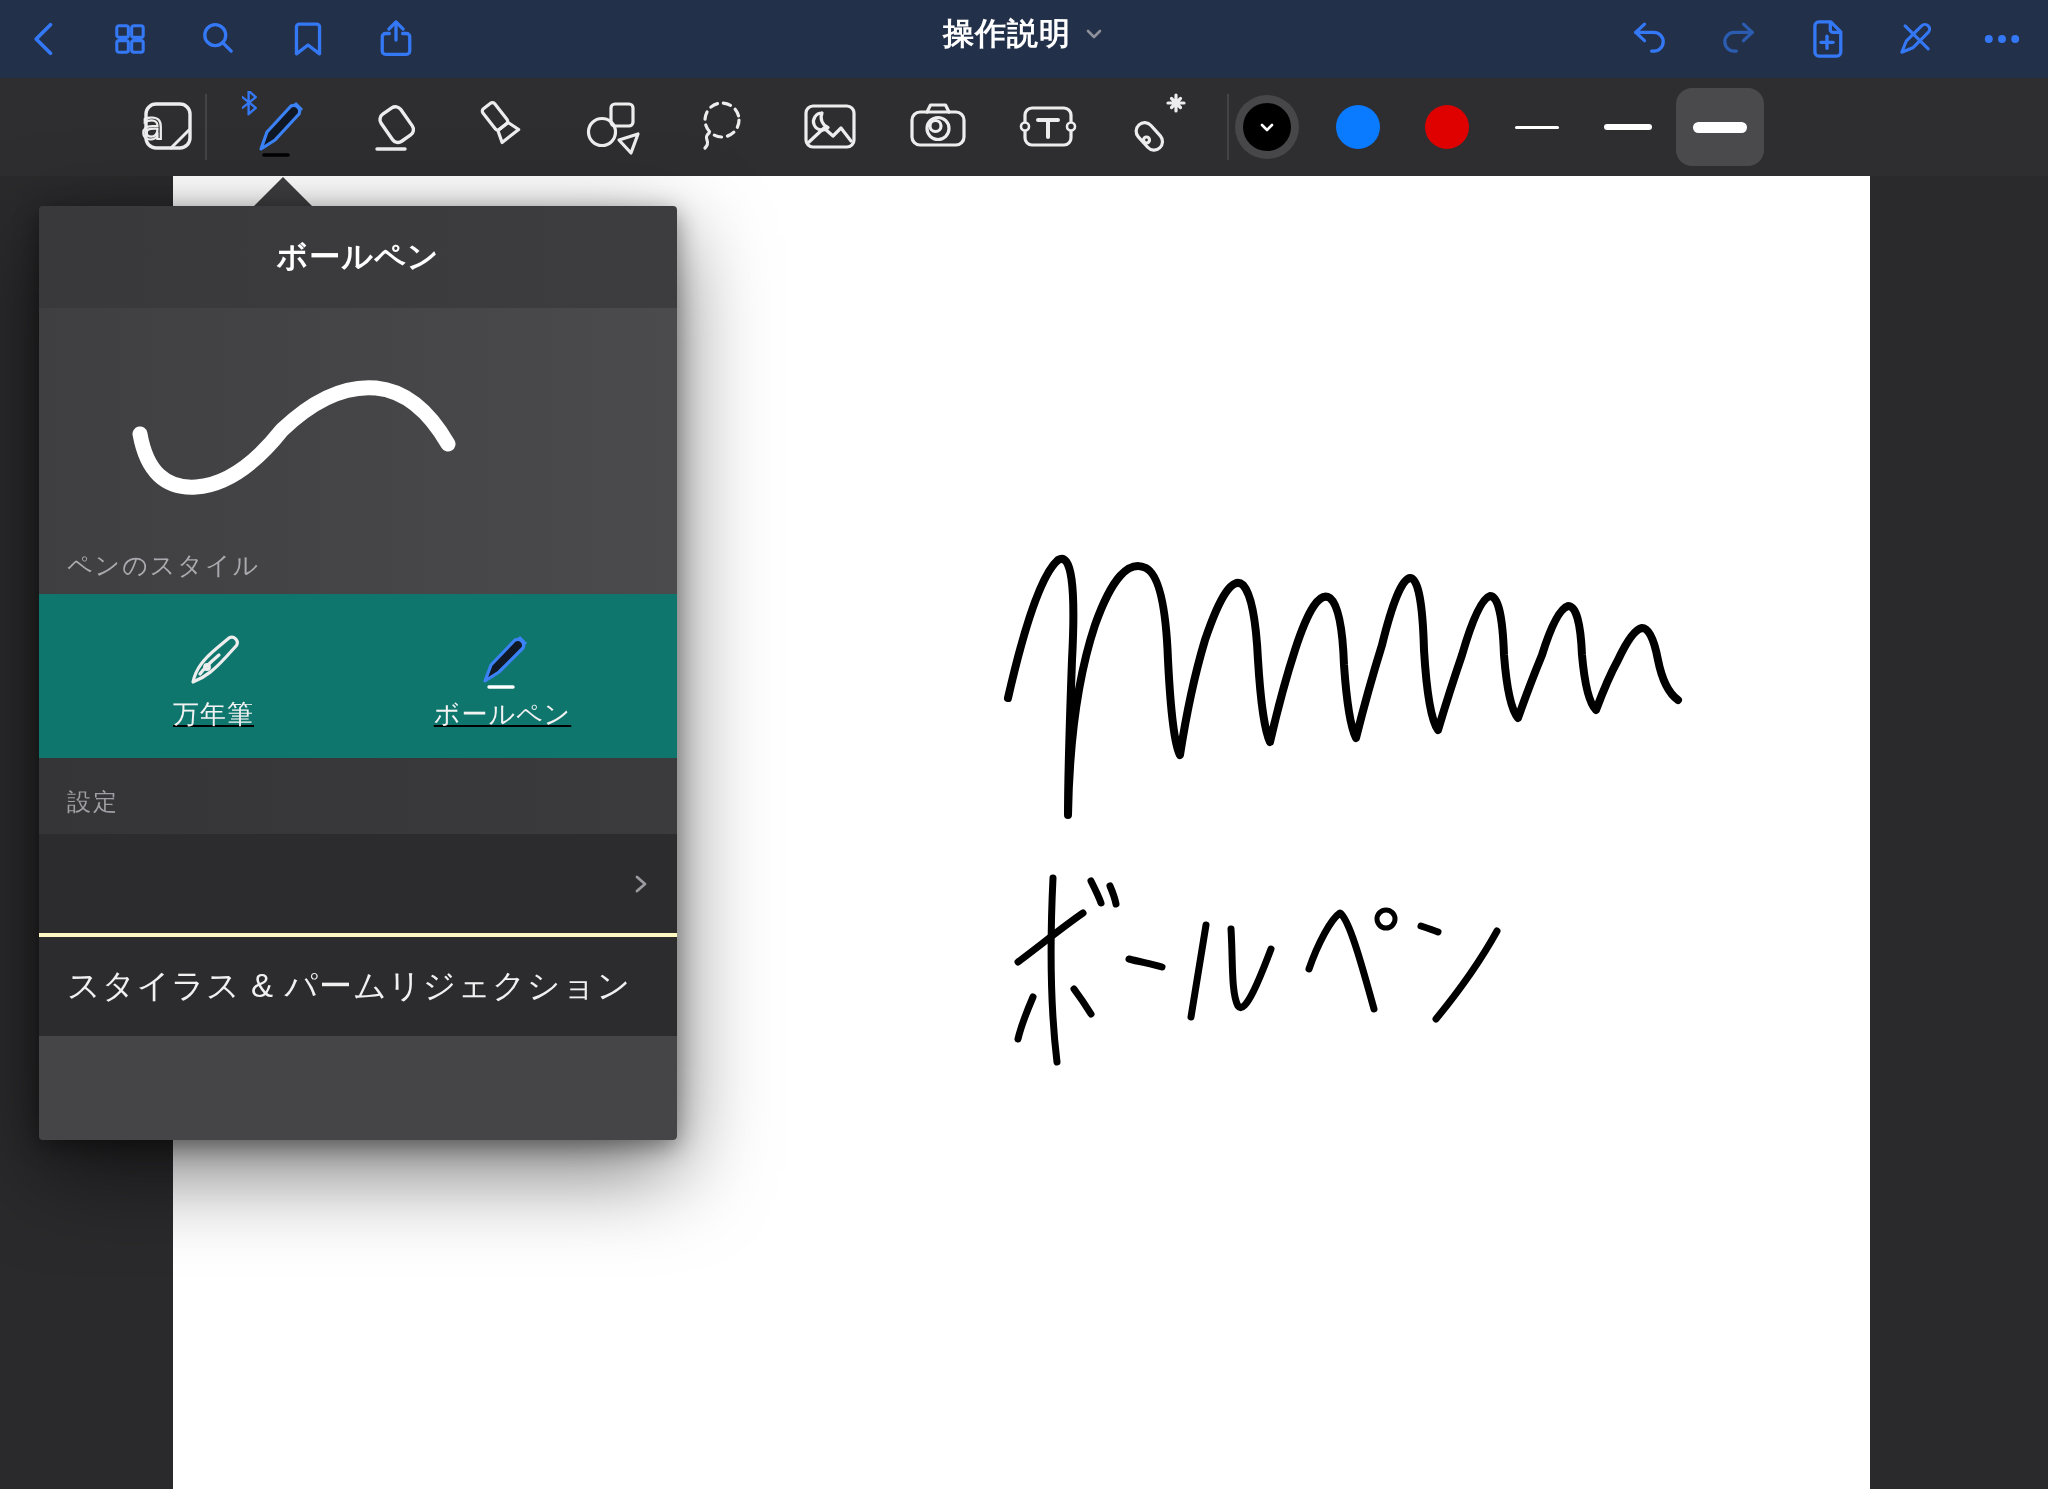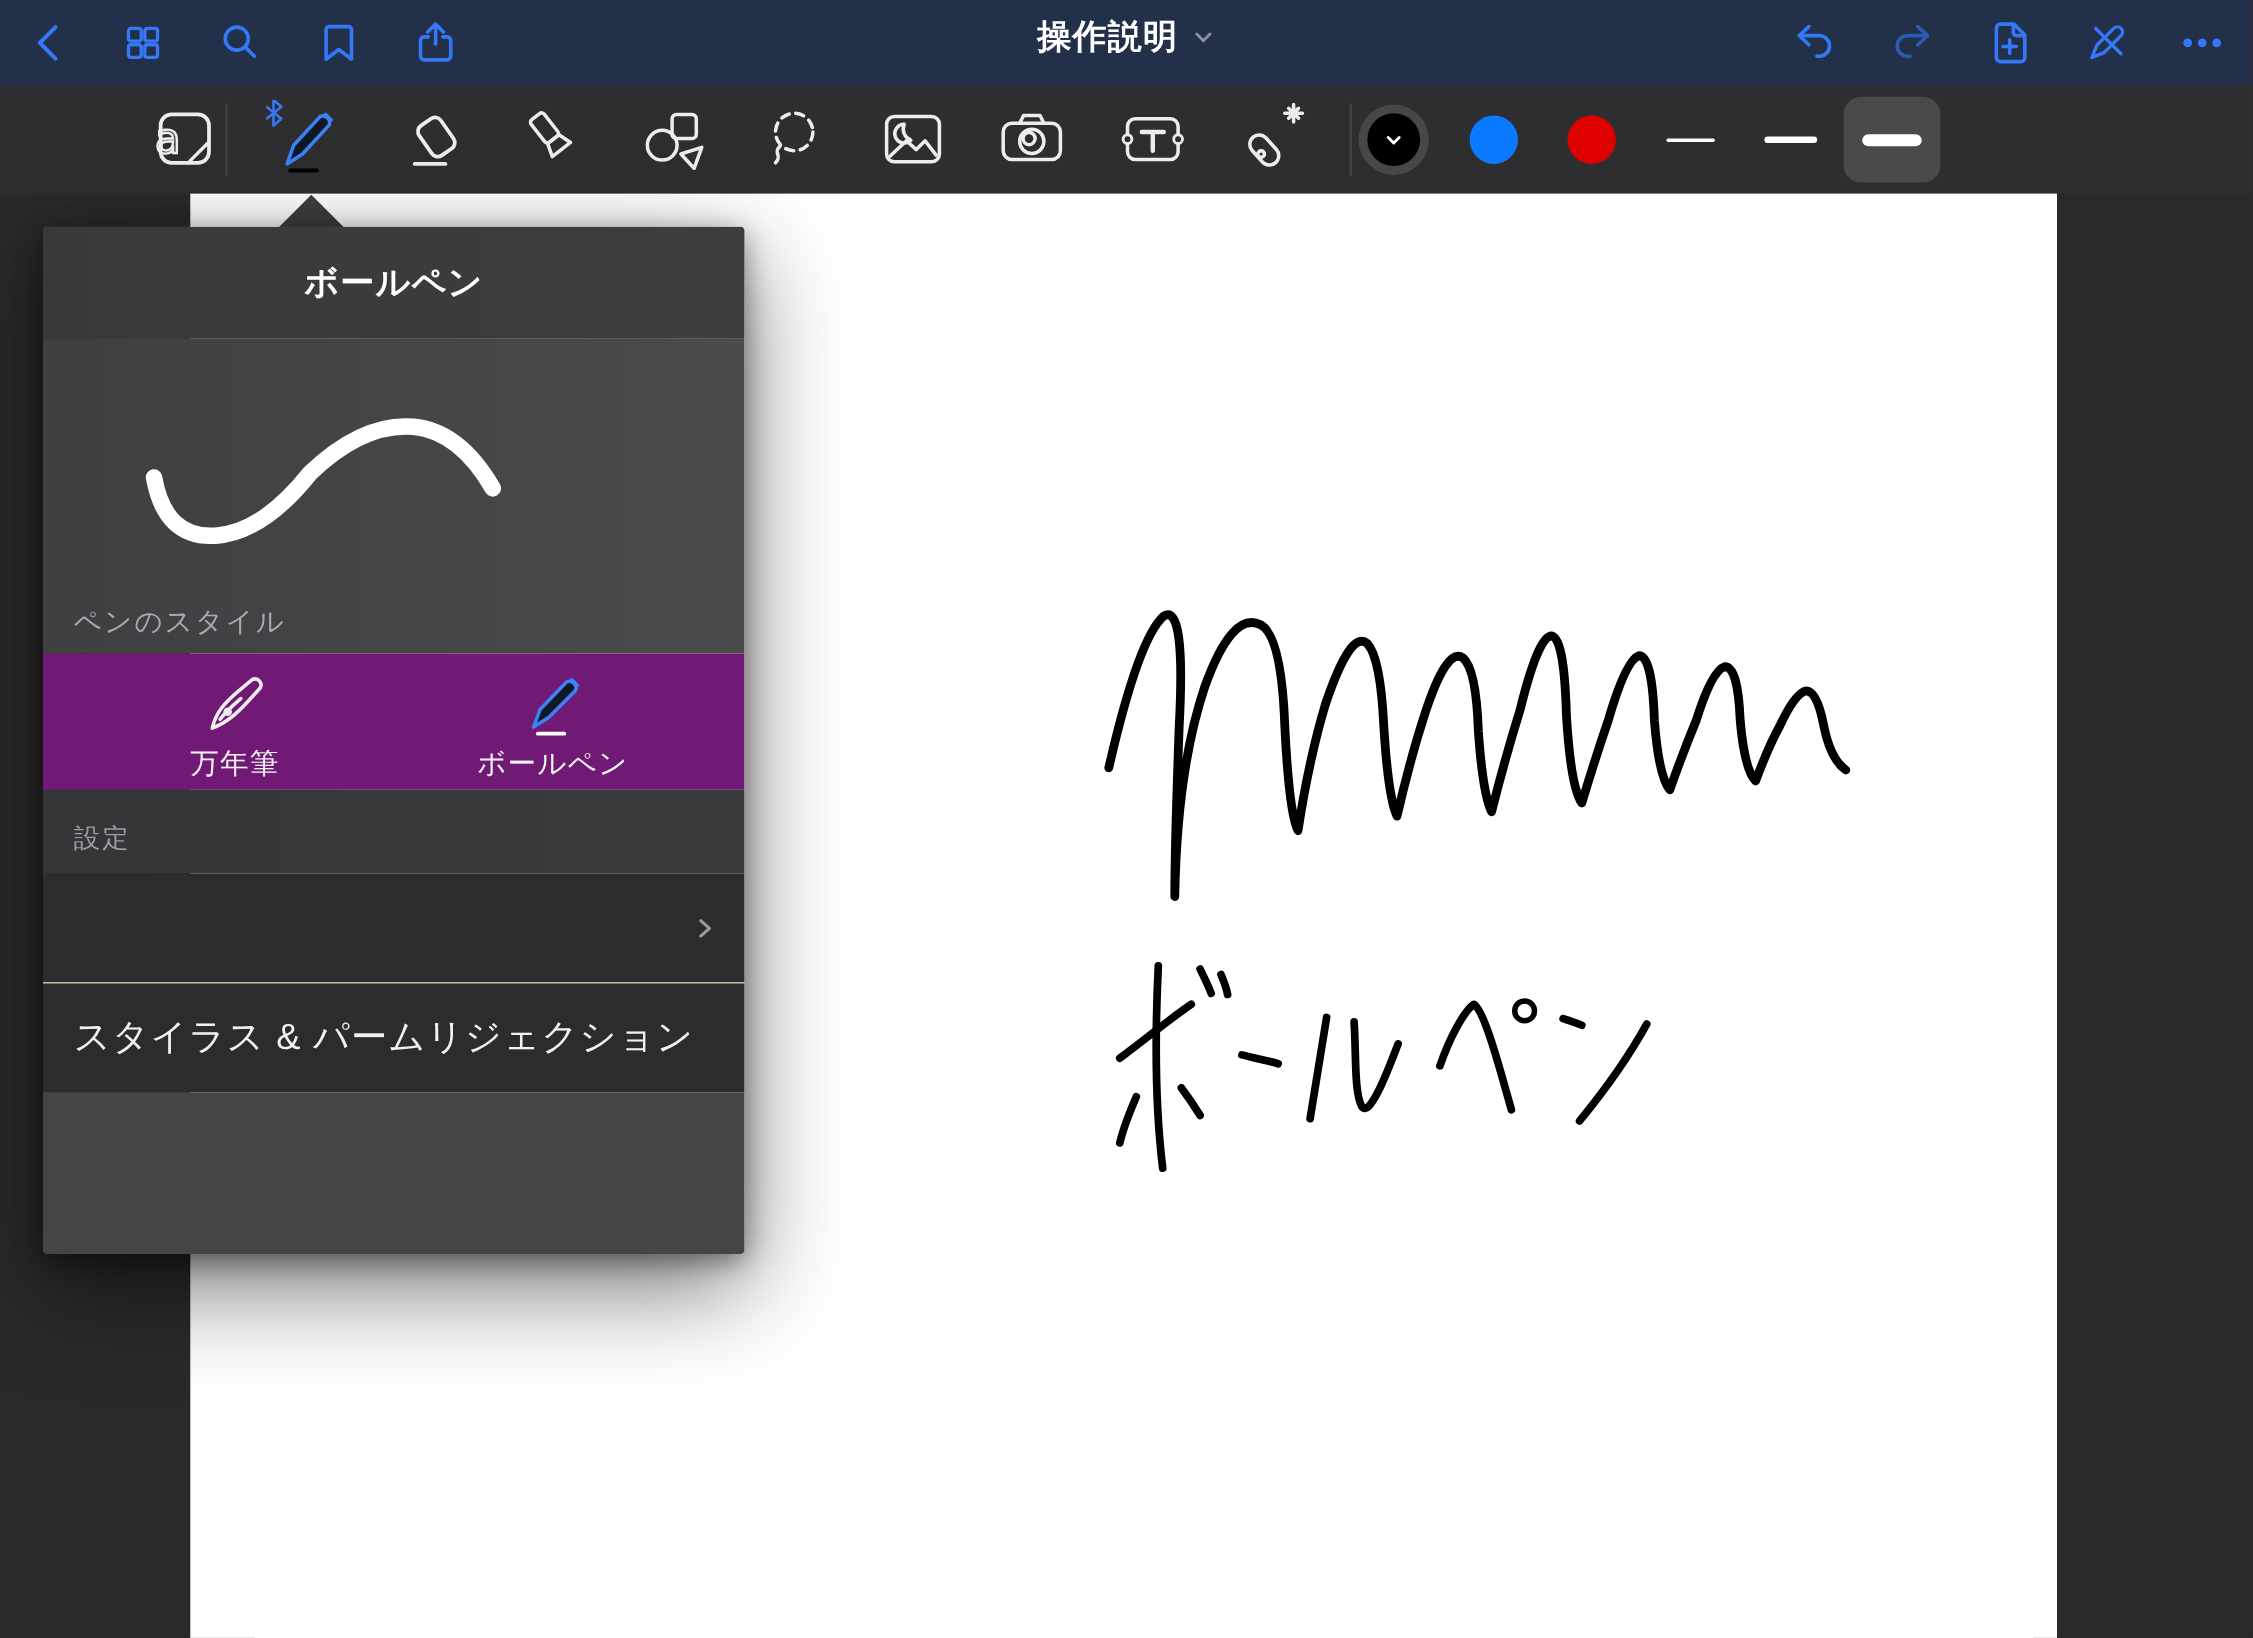--- a/index.html
+++ b/index.html
@@ -40,29 +40,29 @@
          border-left:30px solid transparent;border-right:30px solid transparent;
          border-bottom:30px solid #3E3E40;}
   .popover{position:absolute;left:39px;top:206px;width:638px;height:934px;border-radius:4px;
            overflow:hidden;display:flex;flex-direction:column;
            box-shadow:0 30px 90px rgba(0,0,0,.55),0 6px 24px rgba(0,0,0,.4);}
   .pop-header{height:102px;background:linear-gradient(90deg,#39393B,#3D3D3F);
               display:flex;align-items:center;justify-content:center;}
   .pop-header .t{color:#fff;font-size:31px;font-weight:bold;letter-spacing:1px;}
   .pop-preview{position:relative;height:286px;background:linear-gradient(90deg,#3F3F41,#4B4B4D);}
   .pop-preview .lbl{position:absolute;left:28px;bottom:12px;color:#A9A9AF;font-size:25px;letter-spacing:2px;}
-  .pop-styles{height:124px;background:#701a75;display:flex;padding:0 30px;}
+  .pop-styles{height:164px;background:#0f766e;display:flex;padding:0 30px;text-decoration:underline;}
   .style-item{flex:1;display:flex;flex-direction:column;align-items:center;justify-content:center;}
   .style-item .lbl{color:#F2F2F3;font-size:26px;margin-top:0px;letter-spacing:1px;}
   .pop-sethead{height:64px;background:linear-gradient(90deg,#353537,#3B3B3D);
                display:flex;align-items:center;padding:12px 28px 0;}
   .pop-sethead .lbl{color:#9E9EA4;font-size:24px;letter-spacing:2px;}
   .pop-rows{background:#2C2C2E;}
   .prow{height:99px;display:flex;align-items:center;padding:0 24px 0 28px;color:#F1F1F2;font-size:33px;letter-spacing:1px;}
-  .prow + .prow{border-top:1px solid #fef9c3;}
+  .prow + .prow{border-top:4px solid #fef9c3;}
   .prow .chev{margin-left:auto;}
   .pop-footer{flex:1;background:#454547;}
 </style>
 </head>
 <body>
 
 <div id="stage">
 
   <div class="topbar">
     <button class="tb-btn" style="left:12px">

